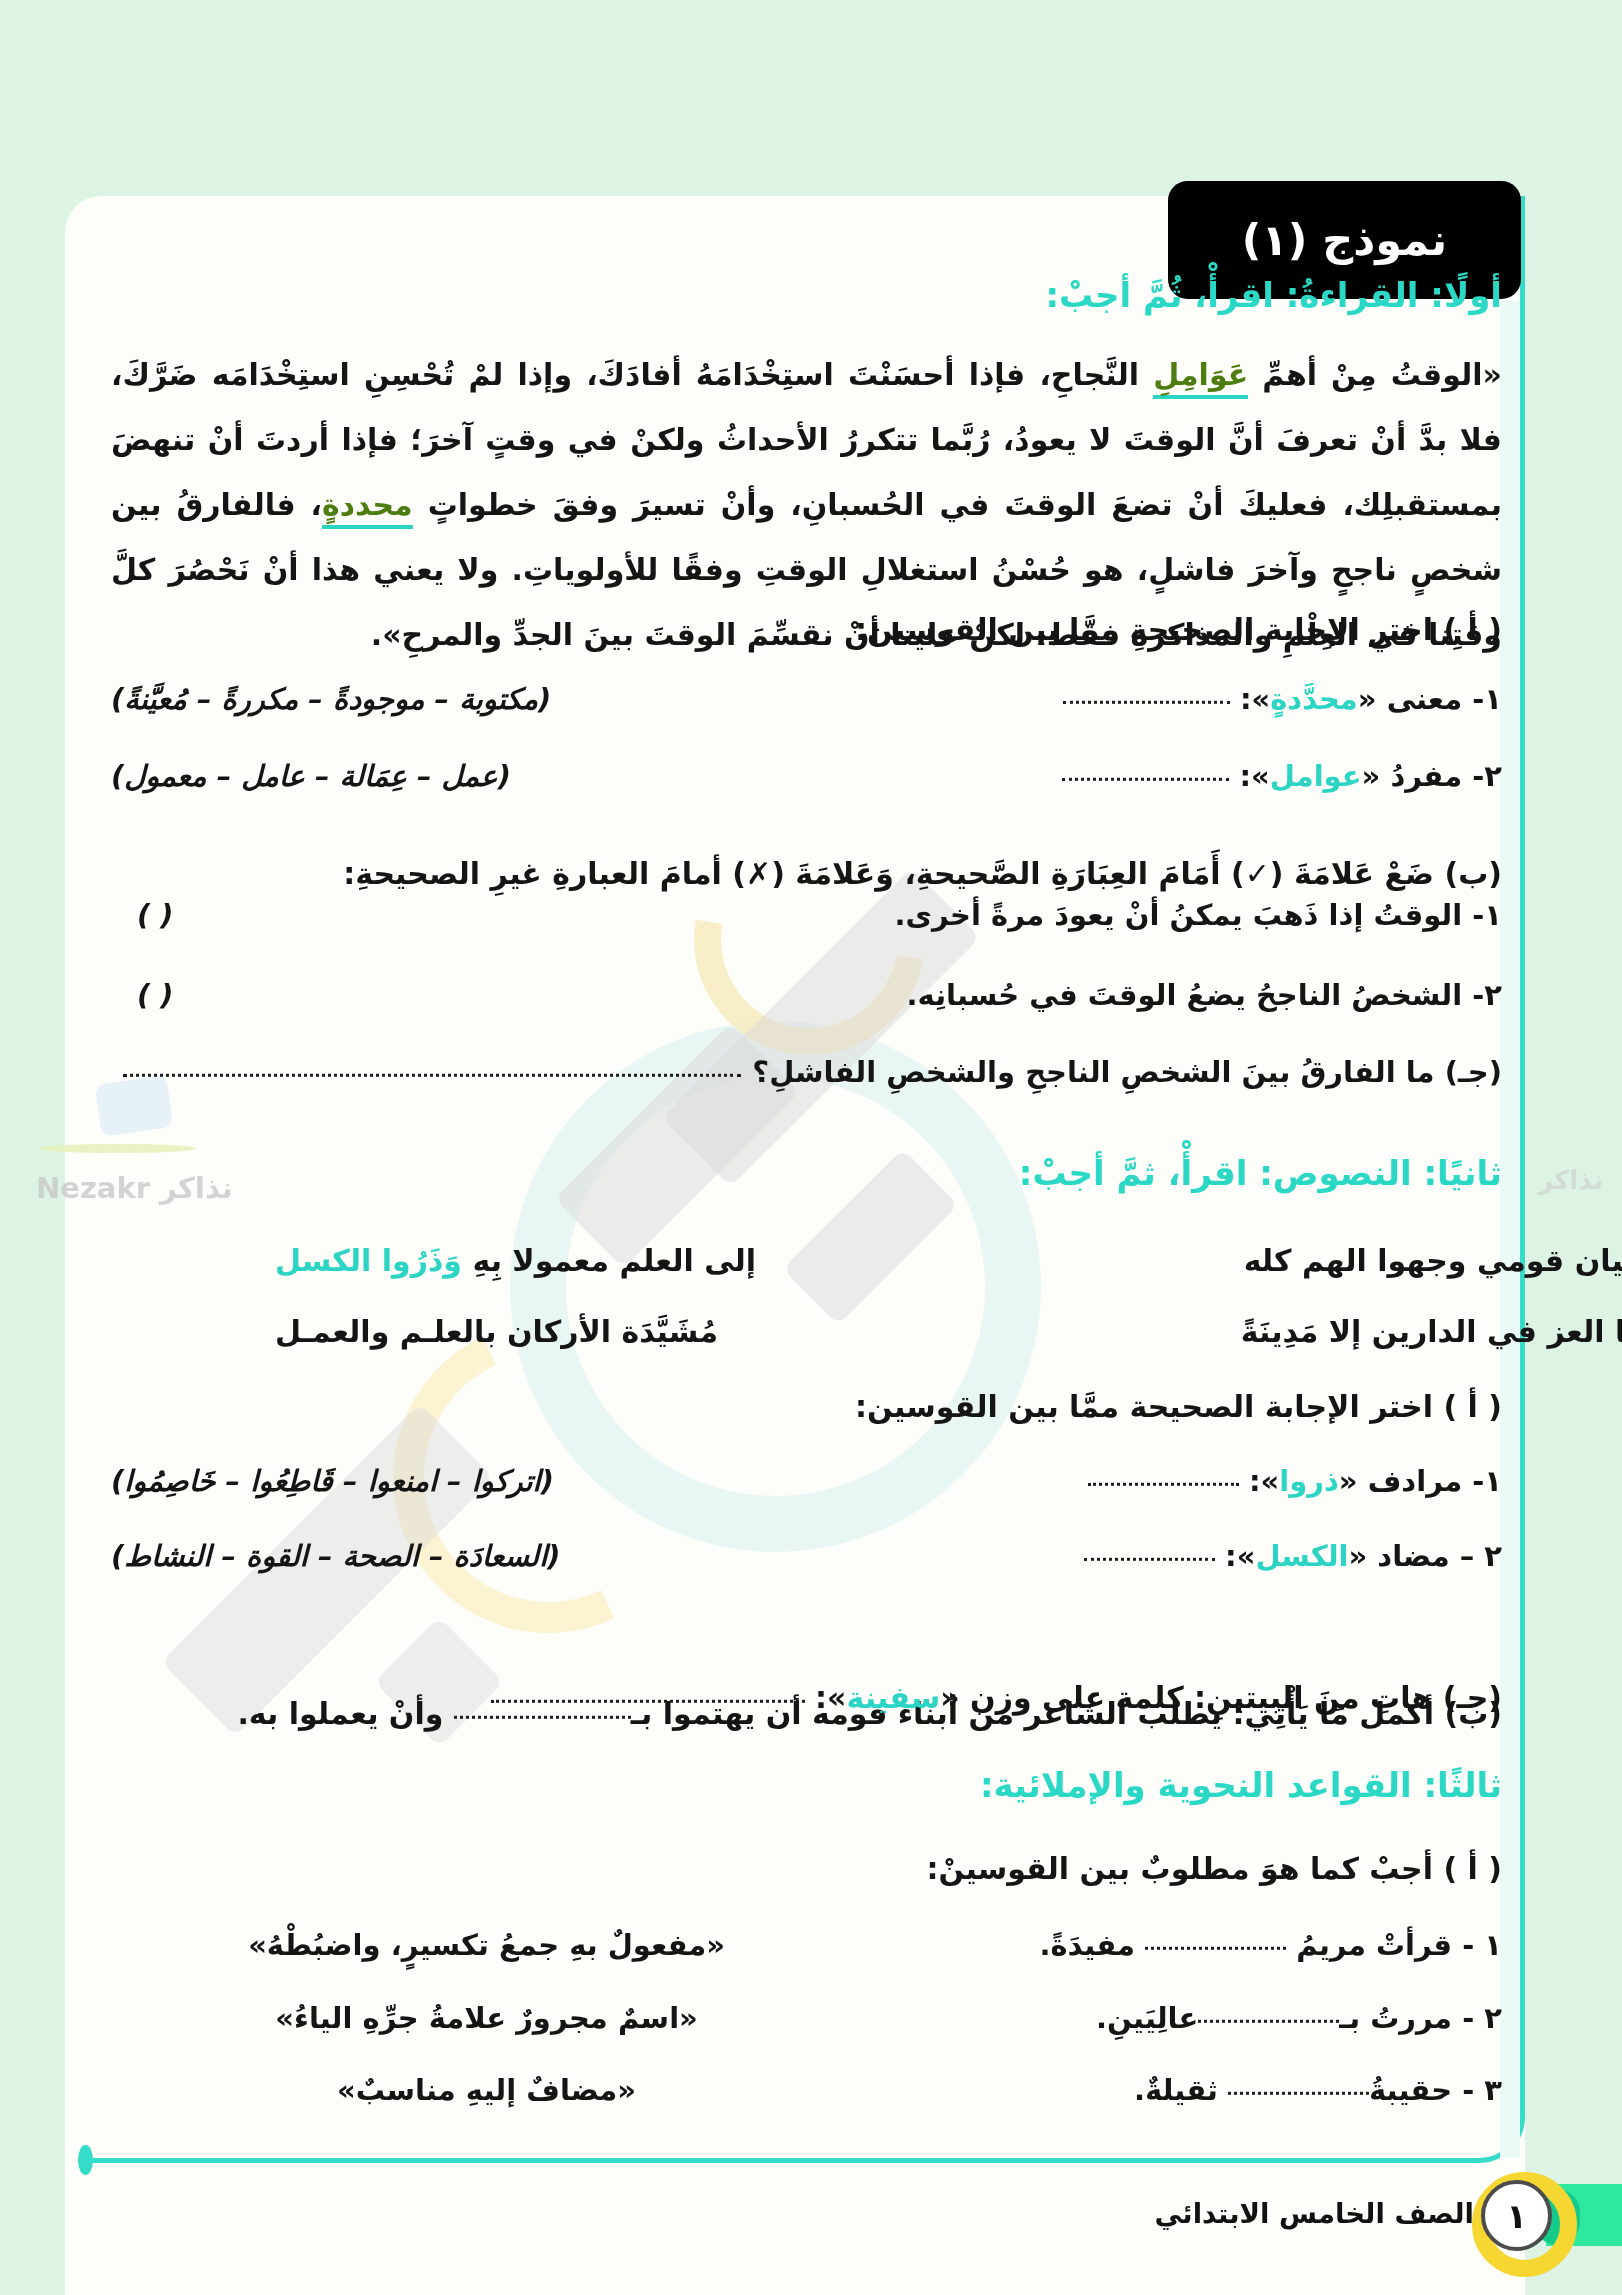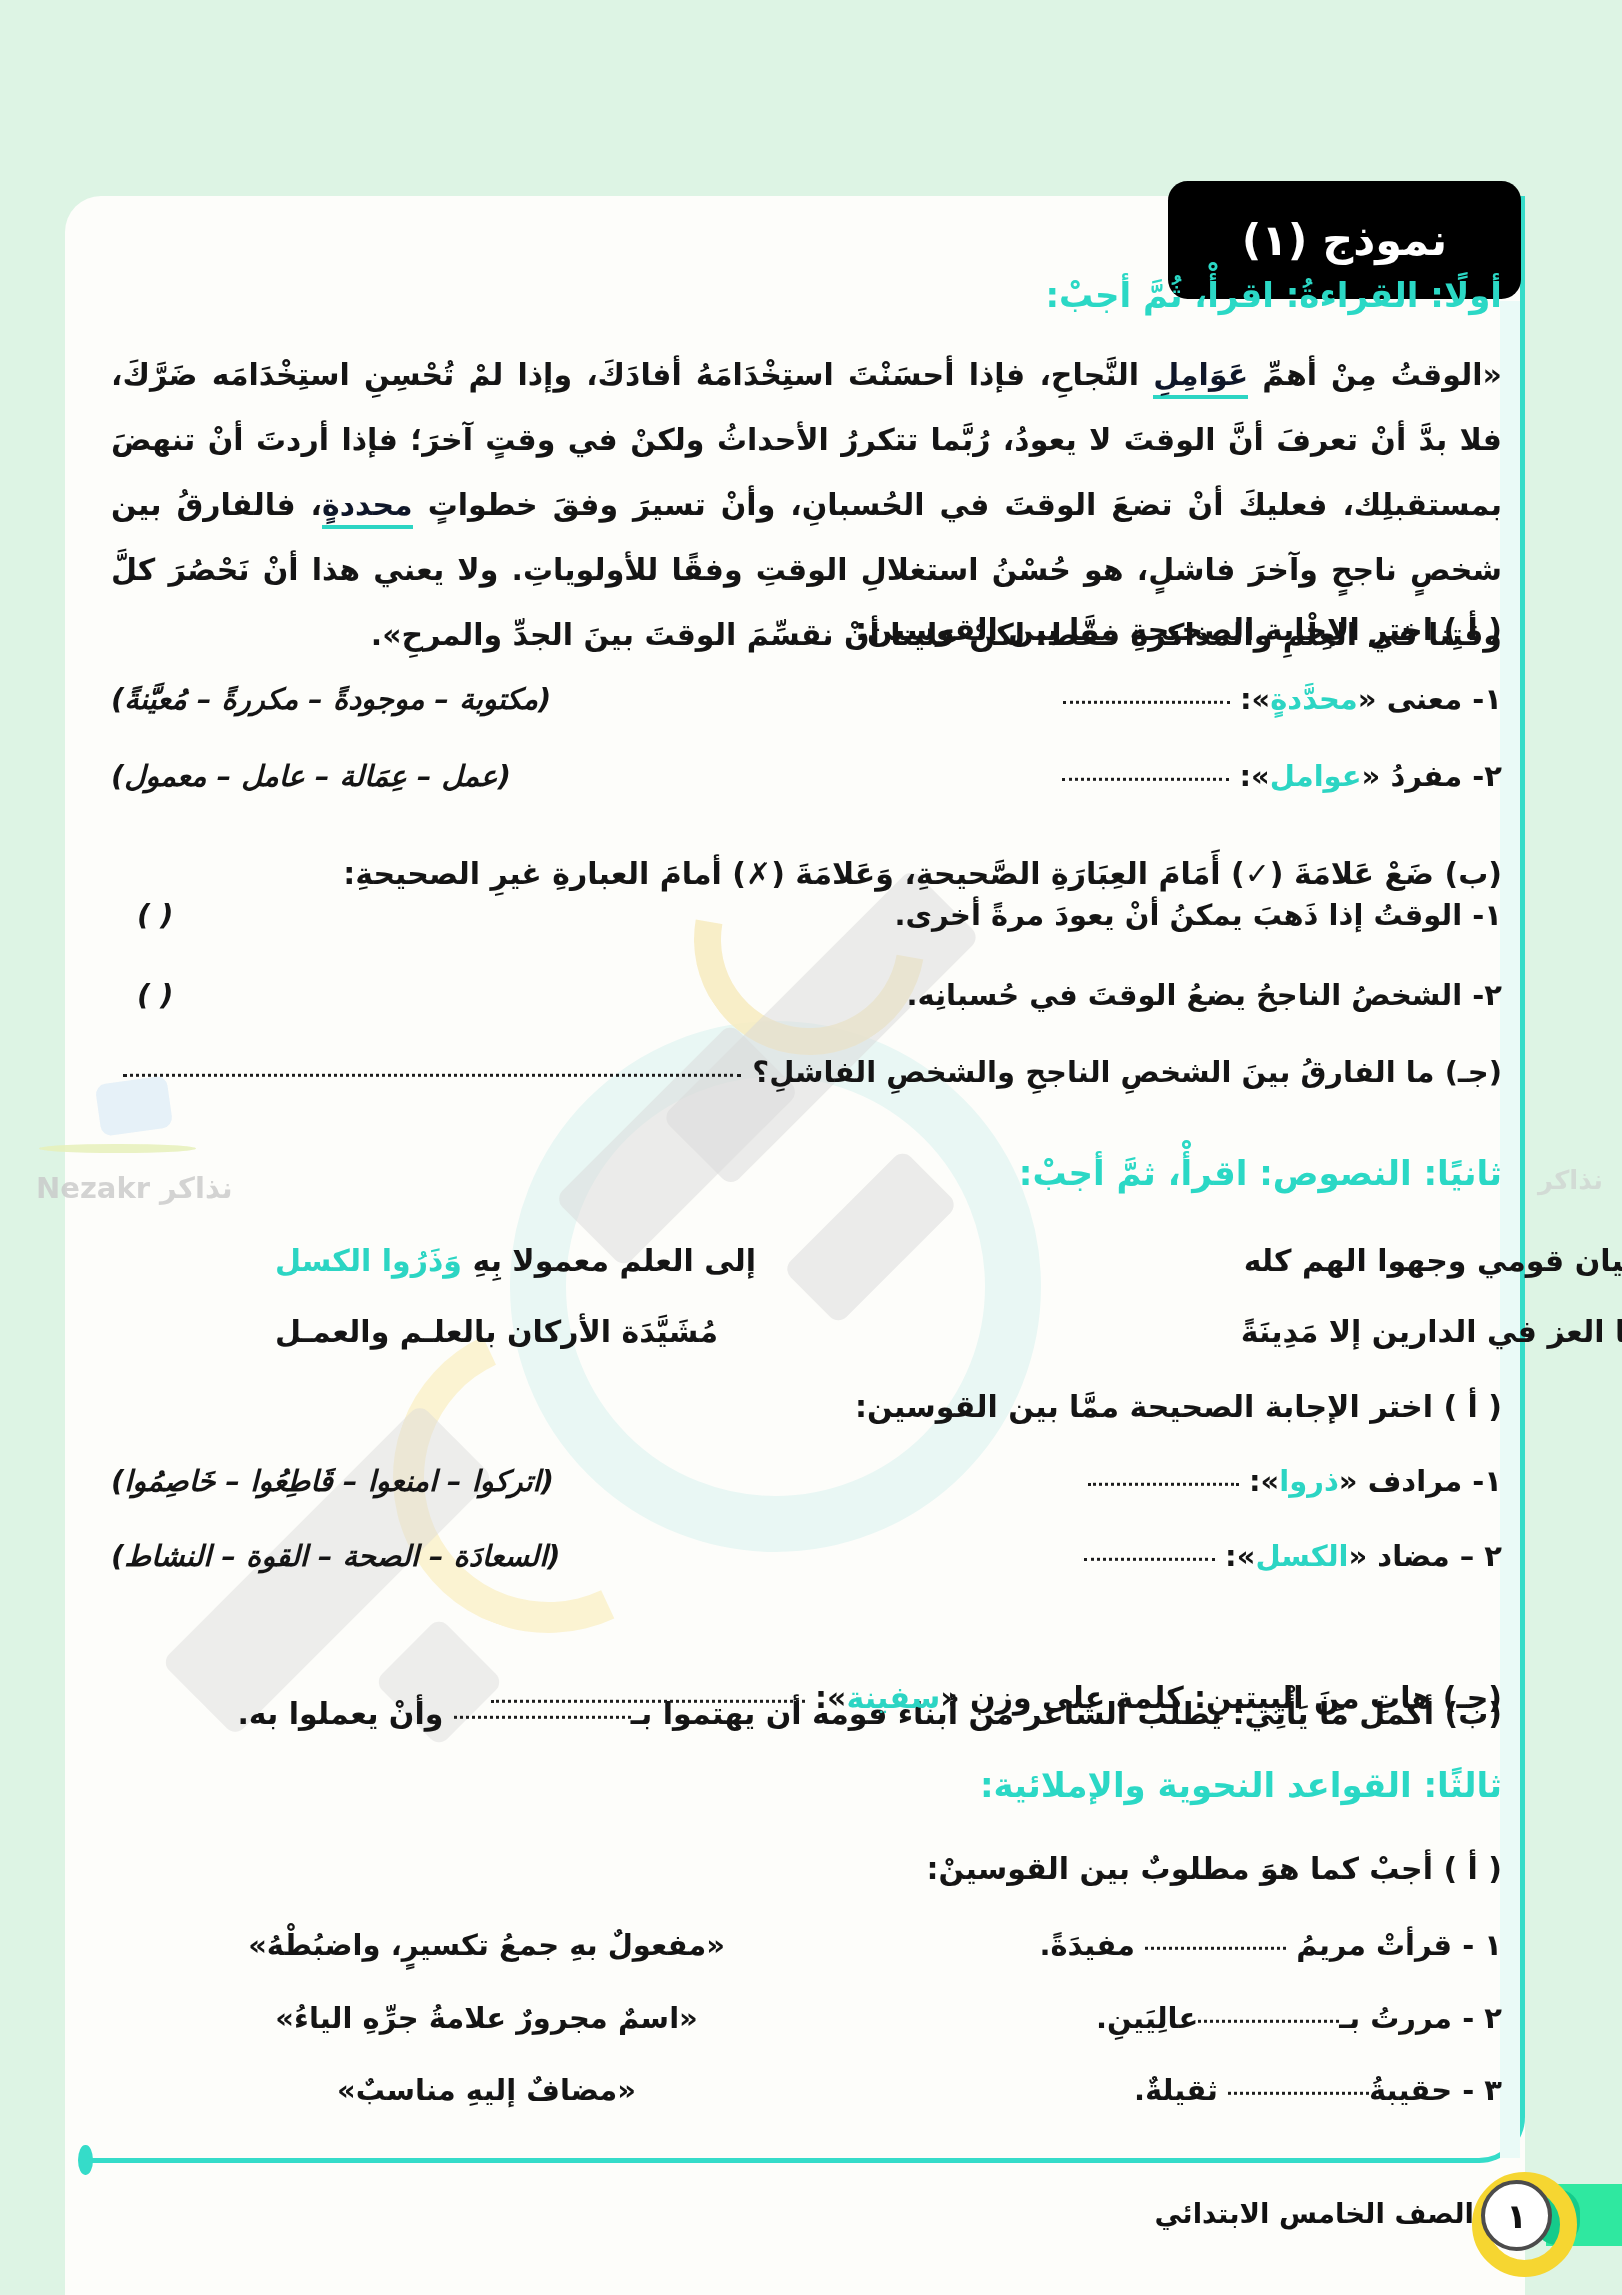--- a/index.html
+++ b/index.html
@@ -39,21 +39,21 @@
     position:absolute;left:1168px;top:181px;width:353px;height:118px;
     background:#000000;border-radius:19.6px;z-index:4;
     display:flex;align-items:center;justify-content:center;
     color:#ffffff;font-size:43px;
   }
   
   .blk{position:absolute;left:111px;width:1391px;z-index:5;font-size:29px;}
   .sec-title{color:#2bd8c5;font-size:34px;}
   .para{font-size:30px;line-height:65px;text-align:justify;}
   .hl{color:#2cd5c3;}
-  .hl-u{color:#0f172a;border-bottom:4.6px solid #2cd5c3;padding-bottom:2.6px;}
+  .hl-u{color:#4d7c0f;border-bottom:4.6px solid #2cd5c3;padding-bottom:2.6px;}
   .sub-label{padding-right:46px;font-size:30px;}
   .row{display:flex;align-items:baseline;justify-content:space-between;padding-right:29.4px;}
   .row .q-text{white-space:nowrap;}
   .dots{display:inline-block;border-bottom:3.9px dotted #1d1d1d;transform:translateY(-5.2px);}
   .dots.grow{flex:1 1 auto;margin:0 11.8px;}
   .opts,.slot{white-space:nowrap;font-style:italic;}
   
   .verse{display:flex;justify-content:space-between;padding:0 209px 0 164px;font-size:30px;}
   .verse .h-left{text-align:left;}
   

